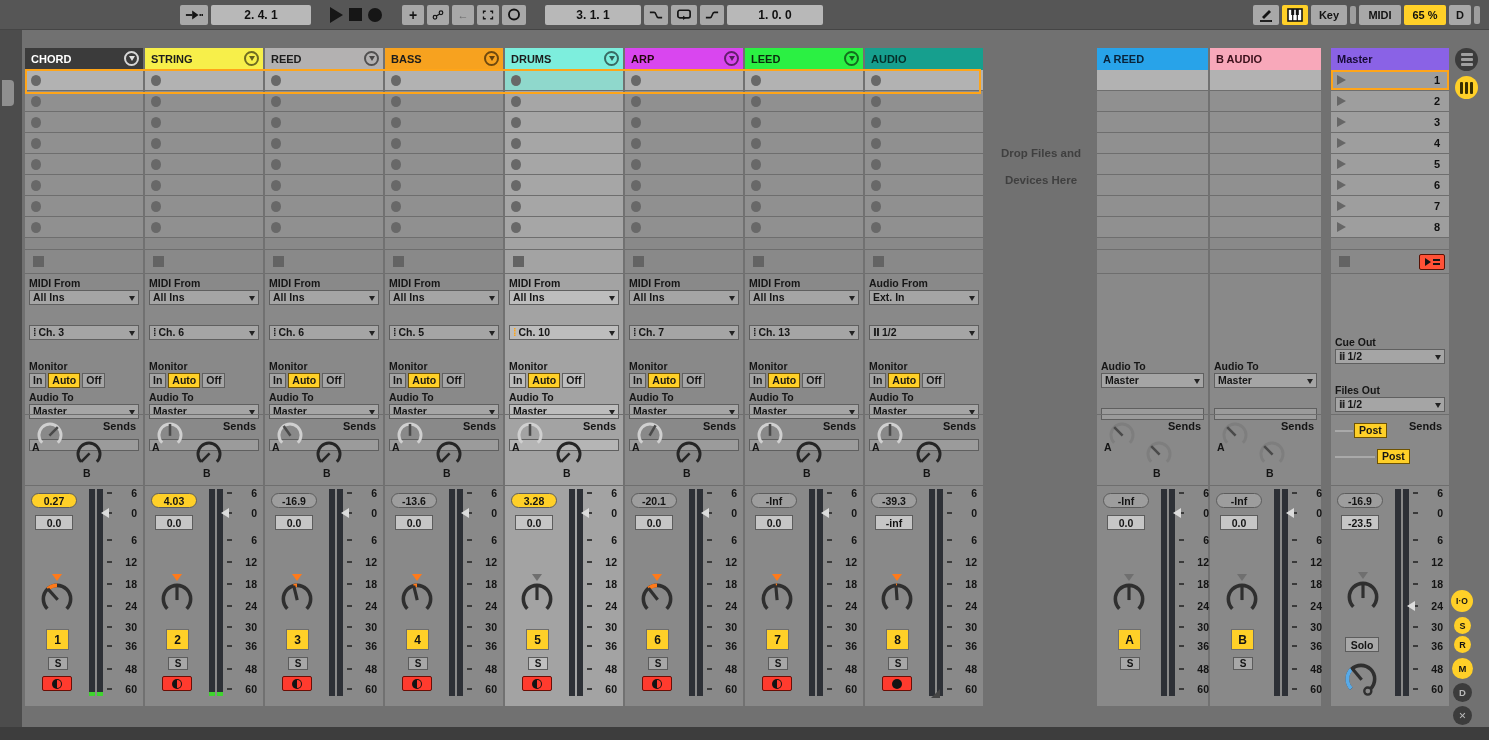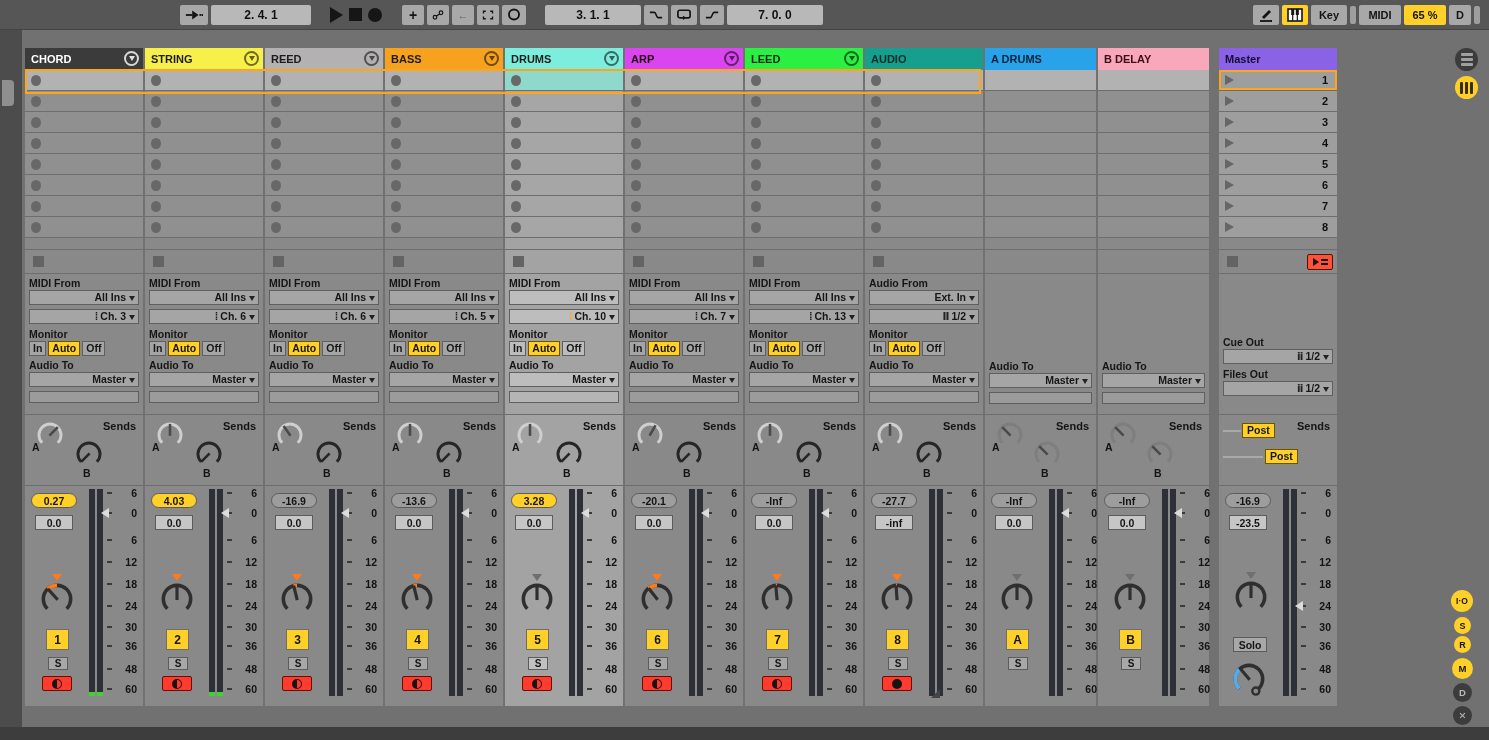--- a/index.html
+++ b/index.html
@@ -44,22 +44,22 @@
   .stoprow{height:24px;border-bottom:1px solid #6e6e6e;position:relative;}
   .stop-sq{position:absolute;left:8px;top:6px;width:11px;height:11px;background:#636363;}
   .stopall{position:absolute;right:4px;top:4px;width:26px;height:16px;background:#ff5136;border:1px solid #551104;
     border-radius:2px;display:flex;align-items:center;justify-content:center;gap:2px;}
   .stopall .t{width:0;height:0;border-top:4px solid transparent;border-bottom:4px solid transparent;border-left:6px solid #141414;}
   .stopall .l{display:flex;flex-direction:column;gap:2px;}
   .stopall .l i{display:block;width:7px;height:1.6px;background:#141414;}
   
   .io{height:140px;padding:3px 4px 0 4px;font-size:10.5px;color:#161616;}
   .io-label{font-weight:bold;height:13px;line-height:13px;}
-  .dd{position:relative;height:15px;background:#a5a5a5;border:1px solid #5f5f5f;margin-bottom:4px;
-    font-weight:bold;font-size:10.5px;line-height:13px;padding:0 12px 0 3px;white-space:nowrap;overflow:hidden;text-align:right;}
+  .dd{position:relative;height:15px;background:#a5a5a5;border:1px solid #5f5f5f;margin-bottom:20px;
+    font-weight:bold;font-size:10.5px;line-height:13px;padding:0 12px 0 3px;white-space:nowrap;overflow:hidden;}
   .sel .dd{background:#bdbdbd;}
   .dd .arr{position:absolute;right:3px;top:5px;width:0;height:0;border-left:3.5px solid transparent;border-right:3.5px solid transparent;border-top:5px solid #222;}
   .dd .chicon{font-weight:bold;margin-right:2px;color:#222;}
   .dd .chicon.hot{color:#ffa519;}
   .mon-row{display:flex;gap:2px;height:15px;margin-bottom:3px;}
   .mon-btn{border:1px solid #5f5f5f;background:#a5a5a5;font-weight:bold;font-size:10.5px;line-height:13px;padding:0 3px;}
   .sel .mon-btn{background:#bdbdbd;}
   .mon-btn.on{background:#ffd028;border-color:#6e5200;}
   .io-box{height:12px;background:#9b9b9b;border:1px solid #5f5f5f;margin-top:1px;}
   .sel .io-box{background:#b5b5b5;}
@@ -171,21 +171,21 @@
     <svg width="17" height="13" viewBox="0 0 17 13">
       <rect x="2" y="2" width="13" height="8" rx="2" fill="none" stroke="#141414" stroke-width="1.8"></rect>
       <path d="M11 10 L7.5 7.7 V12.3 Z" fill="#141414"></path>
     </svg>
   </div>
   <div class="tb-btn" style="width:24px">
     <svg width="16" height="12" viewBox="0 0 16 12">
       <path d="M1 9 H6 C8.5 9 8 3 10.5 3 H15" fill="none" stroke="#141414" stroke-width="1.8"></path>
     </svg>
   </div>
-  <div class="tb-disp" style="width:96px">7.  0.  0</div>
+  <div class="tb-disp" style="width:96px">1.  0.  0</div>
   <div style="flex:1"></div>
   <div class="tb-btn" style="width:26px">
     <svg width="16" height="16" viewBox="0 0 16 16">
       <path d="M4 10 L11 3 L13 5 L6 12 Z" fill="#141414"></path>
       <line x1="2" y1="14" x2="14" y2="14" stroke="#141414" stroke-width="1.8"></line>
     </svg>
   </div>
   <div class="tb-btn tb-yellow" style="width:26px">
     <svg width="16" height="14" viewBox="0 0 16 14">
       <rect x="1" y="1" width="14" height="12" fill="#ffffff" stroke="#141414" stroke-width="1.6"></rect>
@@ -1003,21 +1003,21 @@
             <line x1="20" y1="21" x2="20" y2="7" stroke="#4a4a4a" stroke-width="3" transform="rotate(0 20 20)"></line>
           </svg></div>
         <div class="knob-letter" style="left: 7px; top: 26px;">A</div>
         <div class="knob" style="left: 47px; top: 22px;"><svg width="34" height="34" viewBox="0 0 40 40">
             <path d="M 10.8 29.2 A 13 13 0 1 1 29.2 29.2" fill="none" stroke="#262626" stroke-width="3.4"></path>
             <line x1="20" y1="21" x2="20" y2="7" stroke="#262626" stroke-width="3" transform="rotate(-135 20 20)"></line>
           </svg></div>
         <div class="knob-letter" style="left: 58px; top: 52px;">B</div>
       </div>
       <div class="mix">
-        <div class="peak">-27.7</div>
+        <div class="peak">-39.3</div>
         <div class="vol">-inf</div>
         <div class="knob" style="left: 11px; top: 92px;"><svg width="42" height="42" viewBox="0 0 40 40">
             <path d="M 10.8 29.2 A 13 13 0 1 1 29.2 29.2" fill="none" stroke="#2f2f2f" stroke-width="3.4"></path>
             <path d="M 19.1 7.0 A 13 13 0 0 1 20.0 7.0" fill="none" stroke="#ff7a1a" stroke-width="3.6"></path>
             <line x1="20" y1="21" x2="20" y2="7" stroke="#2f2f2f" stroke-width="3" transform="rotate(-4 20 20)"></line>
           </svg></div>
         <div class="panmark" style="left: 27px; top: 88px;"></div>
         <div class="numbtn">8</div>
         <div class="sbtn">S</div>
         <div class="armbtn">
@@ -1045,23 +1045,29 @@
           <div class="mdash" style="top: 76%;"></div>
           <div class="mtick" style="top: 76%;">36</div>
           <div class="mdash" style="top: 87%;"></div>
           <div class="mtick" style="top: 87%;">48</div>
           <div class="mdash" style="top: 96.5%;"></div>
           <div class="mtick" style="top: 96.5%;">60</div>
         </div>
         <div class="clipcorner"></div>
       </div>
     </div>
+    <div class="dropcol">
+      <div class="dropzone">
+        <div>Drop Files and</div>
+        <div>Devices Here</div>
+      </div>
+    </div>
     <div class="col retcol">
       <div class="hdr" style="background: rgb(40, 163, 233); color: rgb(8, 35, 58);">
-        <div>A DRUMS</div>
+        <div>A REED</div>
       </div>
       <div class="slot" style="background: rgb(178, 178, 178);"></div>
       <div class="slot" style="background: rgb(144, 144, 144);"></div>
       <div class="slot" style="background: rgb(144, 144, 144);"></div>
       <div class="slot" style="background: rgb(144, 144, 144);"></div>
       <div class="slot" style="background: rgb(144, 144, 144);"></div>
       <div class="slot" style="background: rgb(144, 144, 144);"></div>
       <div class="slot" style="background: rgb(144, 144, 144);"></div>
       <div class="slot" style="background: rgb(144, 144, 144);"></div>
       <div class="sp"></div>
@@ -1118,21 +1124,21 @@
           <div class="mdash" style="top: 87%;"></div>
           <div class="mtick" style="top: 87%;">48</div>
           <div class="mdash" style="top: 96.5%;"></div>
           <div class="mtick" style="top: 96.5%;">60</div>
         </div>
         <div class="zeromark" style="top: 26.805px;"></div>
       </div>
     </div>
     <div class="col retcol">
       <div class="hdr" style="background: rgb(248, 168, 186); color: rgb(58, 15, 26);">
-        <div>B DELAY</div>
+        <div>B AUDIO</div>
       </div>
       <div class="slot" style="background: rgb(178, 178, 178);"></div>
       <div class="slot" style="background: rgb(144, 144, 144);"></div>
       <div class="slot" style="background: rgb(144, 144, 144);"></div>
       <div class="slot" style="background: rgb(144, 144, 144);"></div>
       <div class="slot" style="background: rgb(144, 144, 144);"></div>
       <div class="slot" style="background: rgb(144, 144, 144);"></div>
       <div class="slot" style="background: rgb(144, 144, 144);"></div>
       <div class="slot" style="background: rgb(144, 144, 144);"></div>
       <div class="sp"></div>

